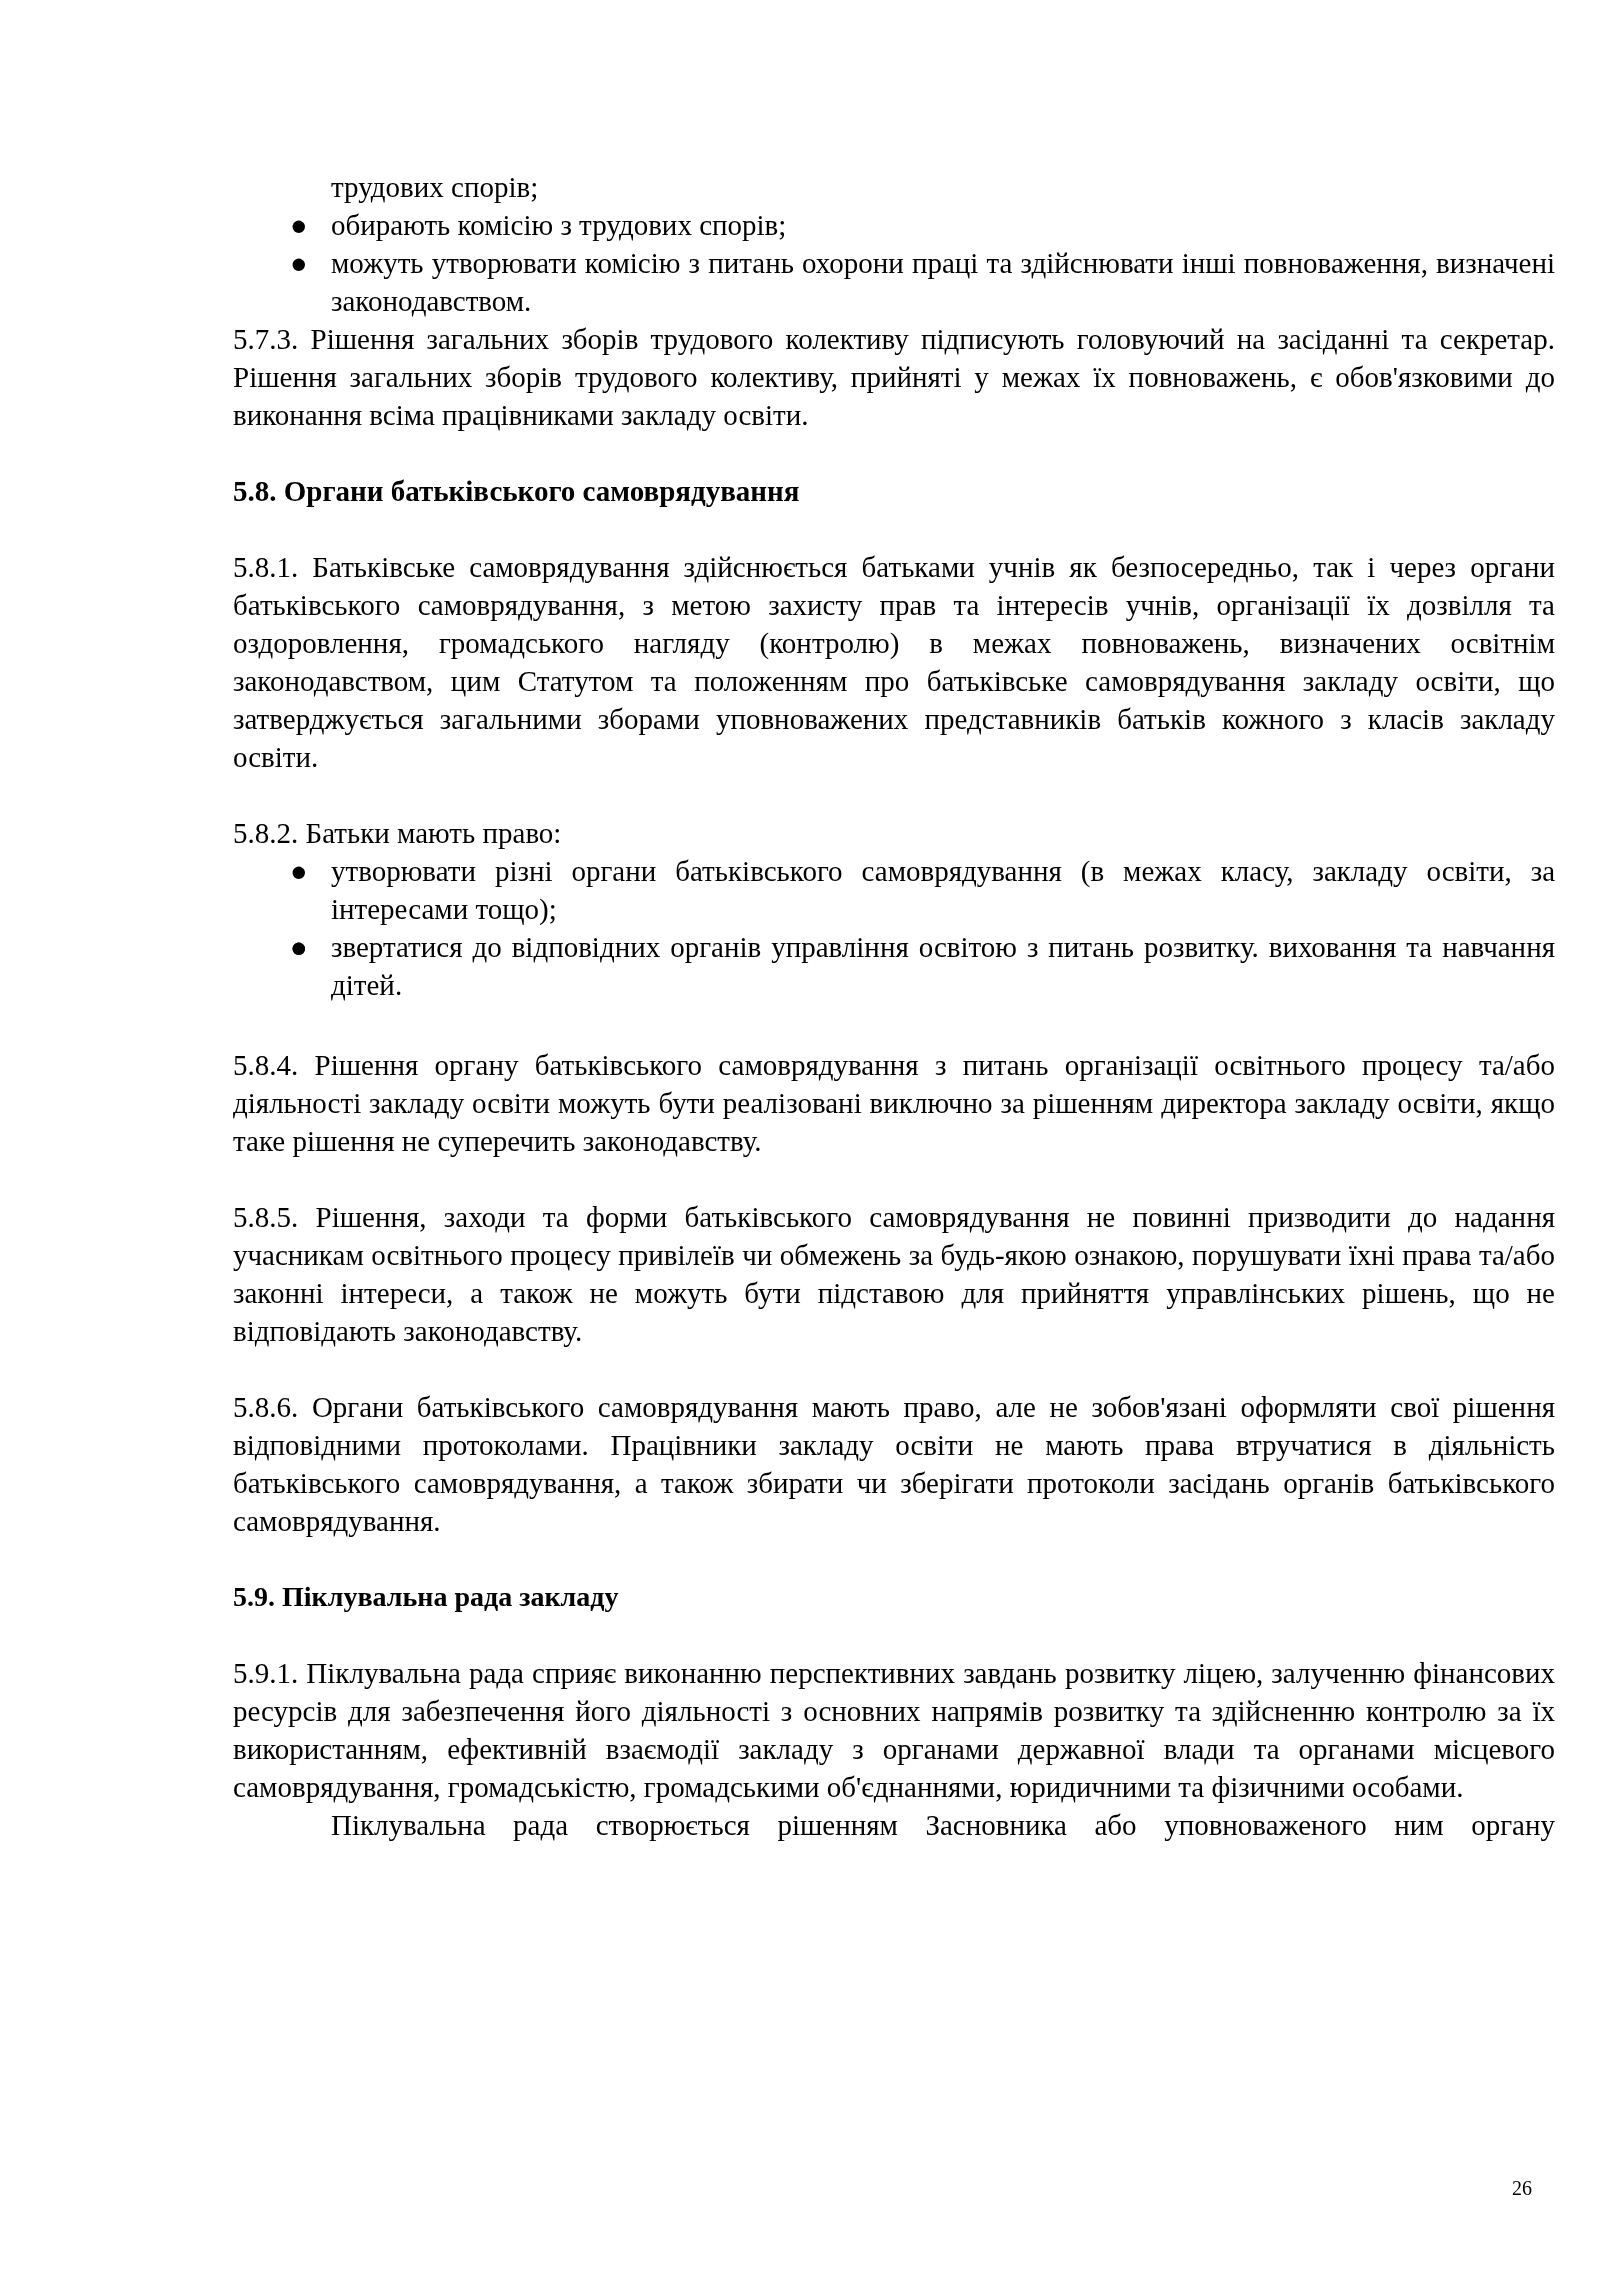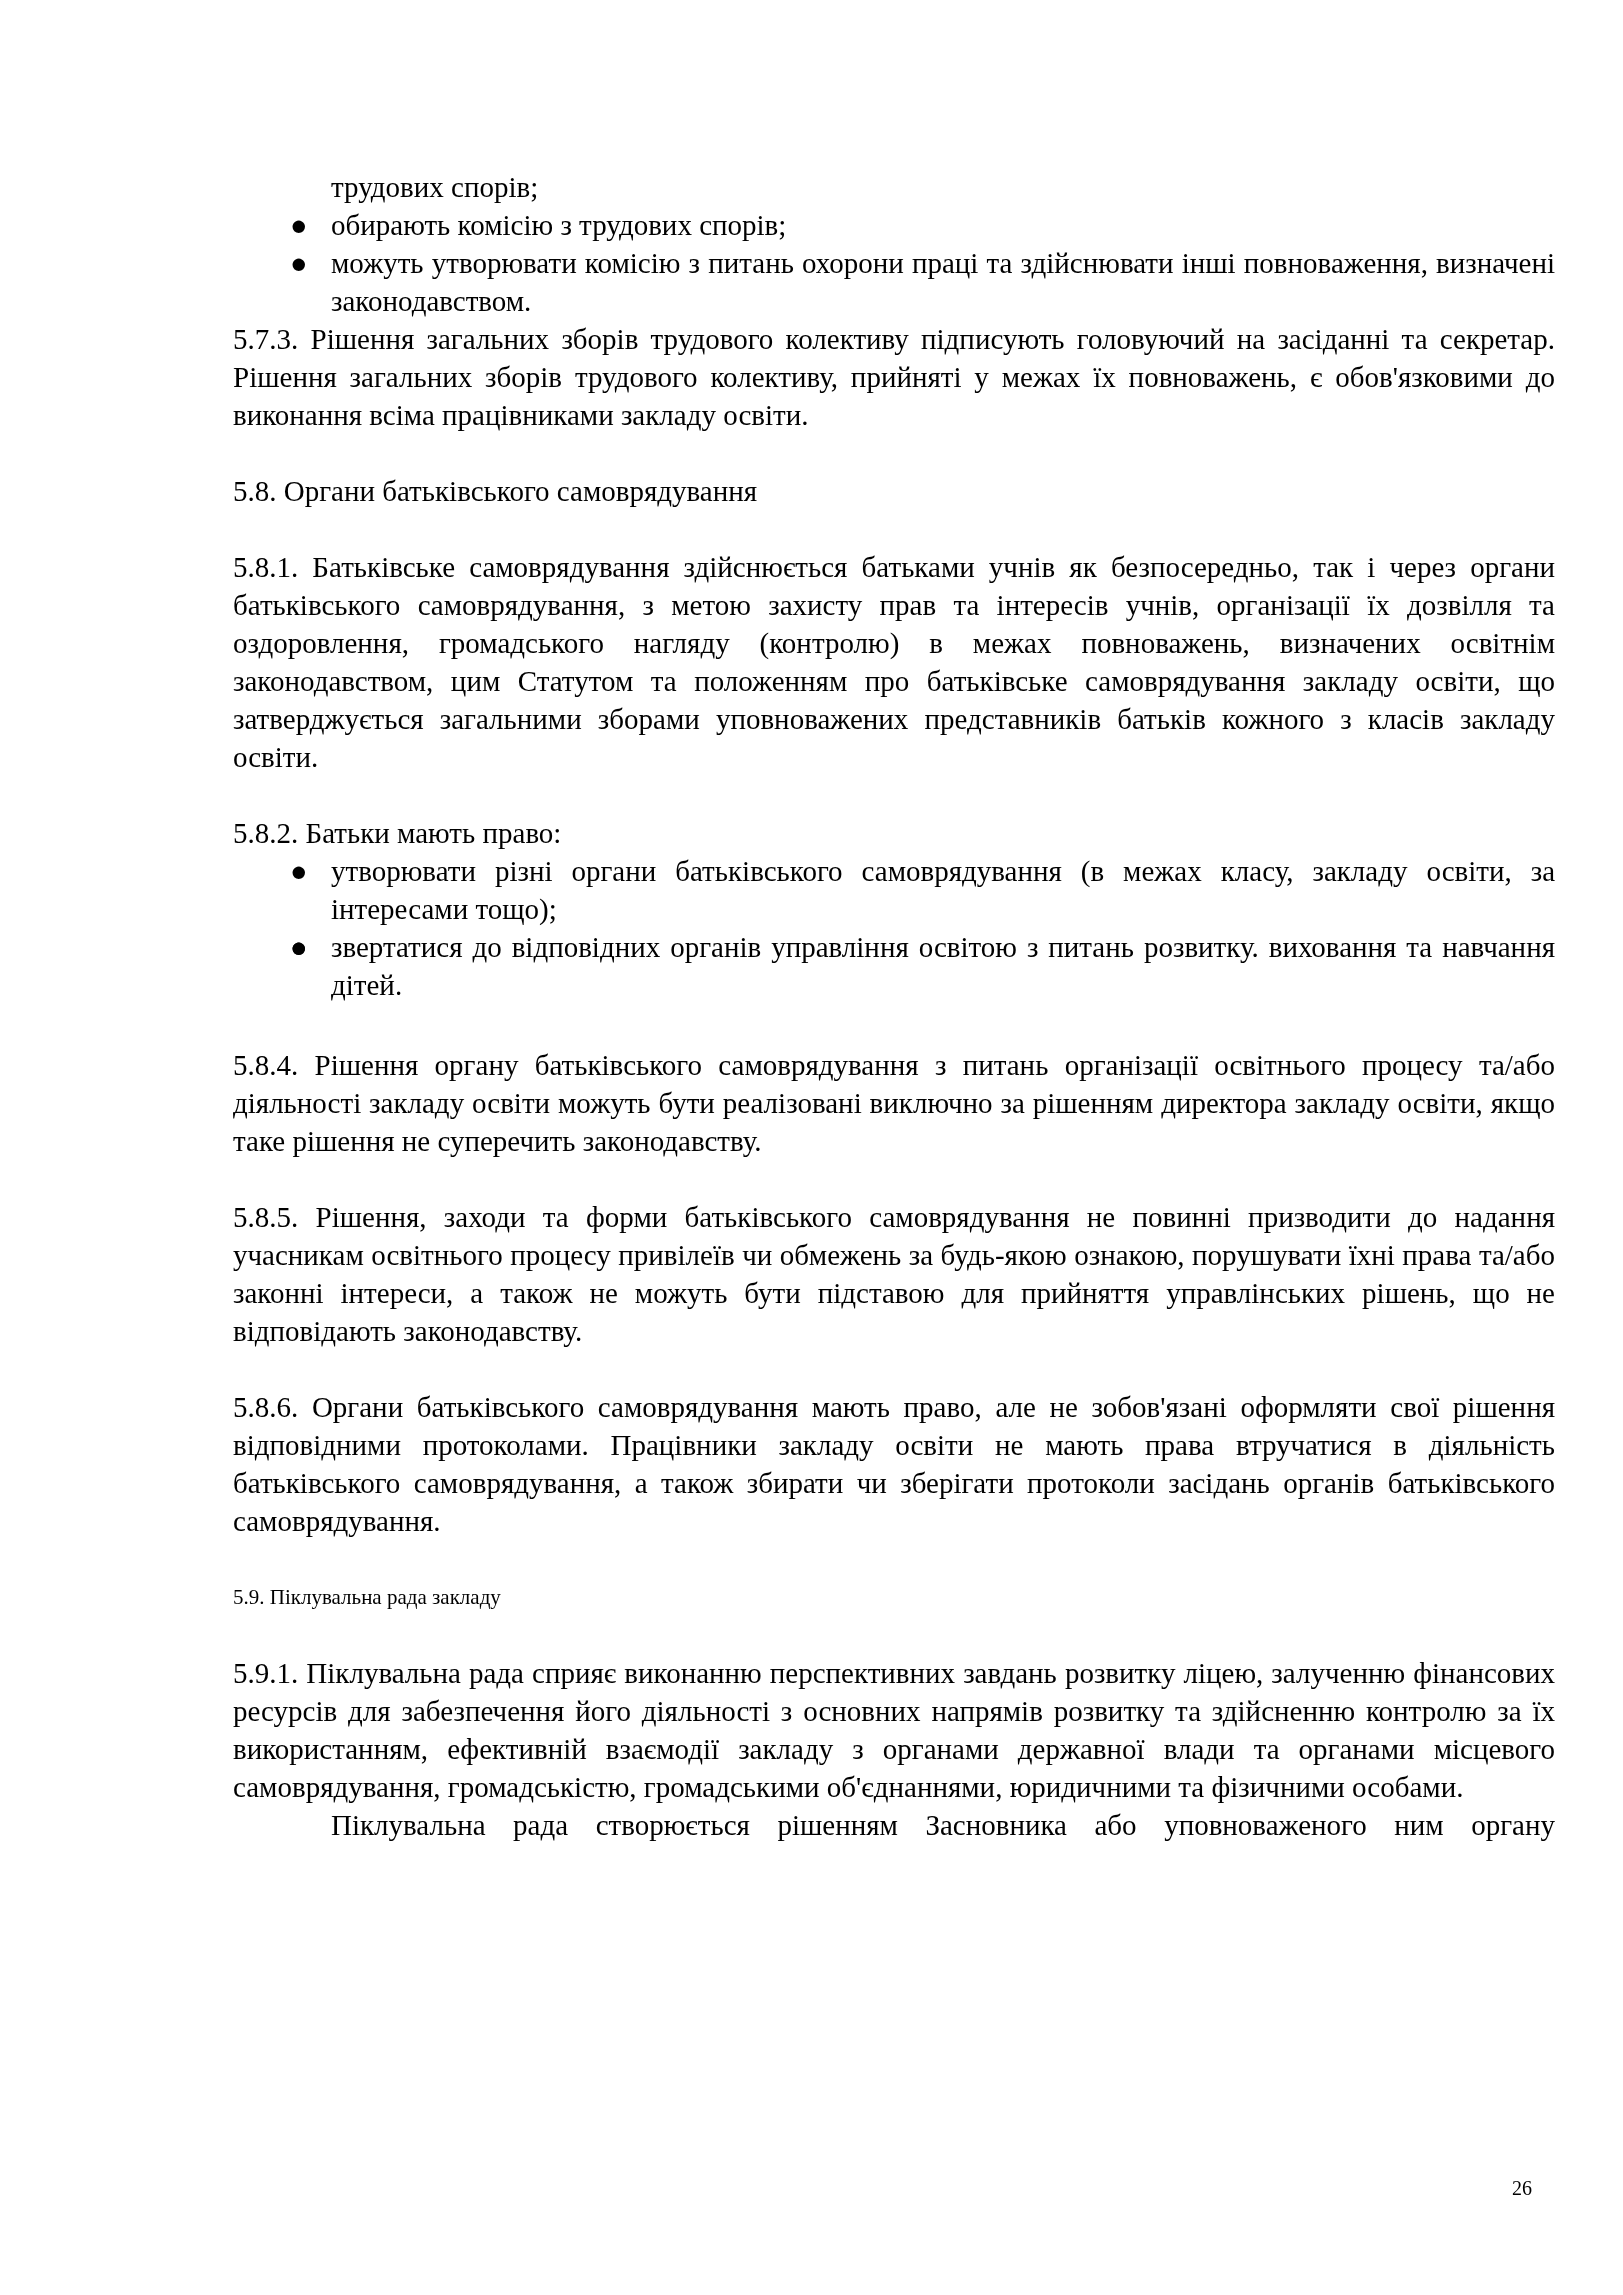--- a/index.html
+++ b/index.html
@@ -19,21 +19,21 @@
     font-size: 29px;
     line-height: 38px;
   }
   .para {
     margin: 0 0 38px 0;
     text-align: justify;
   }
   .para.last { margin-bottom: 12px; }
   .para.indent-first { text-indent: 98px; }
   .heading {
-    font-weight: normal;
+    font-weight: bold;
     margin: 0 0 38px 0;
   }
   ul.bullets {
     list-style: none;
     margin: 0;
     padding: 0;
   }
   ul.bullets li {
     position: relative;
     padding-left: 98px;
@@ -95,21 +95,21 @@
         <span class="bullet">●</span>
         <span>звертатися до відповідних органів управління освітою з питань розвитку. виховання та навчання дітей.</span>
       </li>
     </ul>
   </div>
 
   <p class="para">5.8.4. Рішення органу батьківського самоврядування з питань організації освітнього процесу та/або діяльності закладу освіти можуть бути реалізовані виключно за рішенням директора закладу освіти, якщо таке рішення не суперечить законодавству.</p>
   <p class="para">5.8.5. Рішення, заходи та форми батьківського самоврядування не повинні призводити до надання учасникам освітнього процесу привілеїв чи обмежень за будь-якою ознакою, порушувати їхні права та/або законні інтереси, а також не можуть бути підставою для прийняття управлінських рішень, що не відповідають законодавству.</p>
   <p class="para">5.8.6.  Органи батьківського самоврядування мають право, але не зобов'язані оформляти свої рішення відповідними протоколами. Працівники закладу освіти не мають права втручатися в діяльність батьківського самоврядування, а також збирати чи зберігати протоколи засідань органів батьківського самоврядування.</p>
 
-  <h2 class="heading" style="font-size:21px;line-height:38px;">5.9. Піклувальна рада закладу</h2>
+  <h2 class="heading" style="font-size:28px;line-height:38px;">5.9. Піклувальна рада закладу</h2>
 
   <p class="para" style="margin-bottom:0;">5.9.1. Піклувальна рада сприяє виконанню перспективних завдань розвитку ліцею, залученню фінансових ресурсів для забезпечення його діяльності з основних напрямів розвитку та здійсненню контролю за їх використанням, ефективній взаємодії закладу з органами державної влади та органами місцевого самоврядування, громадськістю, громадськими об'єднаннями, юридичними та фізичними особами.</p>
   <p class="para last indent-first" style="text-align:justify;text-align-last:justify;">Піклувальна рада створюється рішенням Засновника або уповноваженого ним органу</p>
 
 </div>
 
 <div class="page-number">26</div>
 
 
 </body></html>

